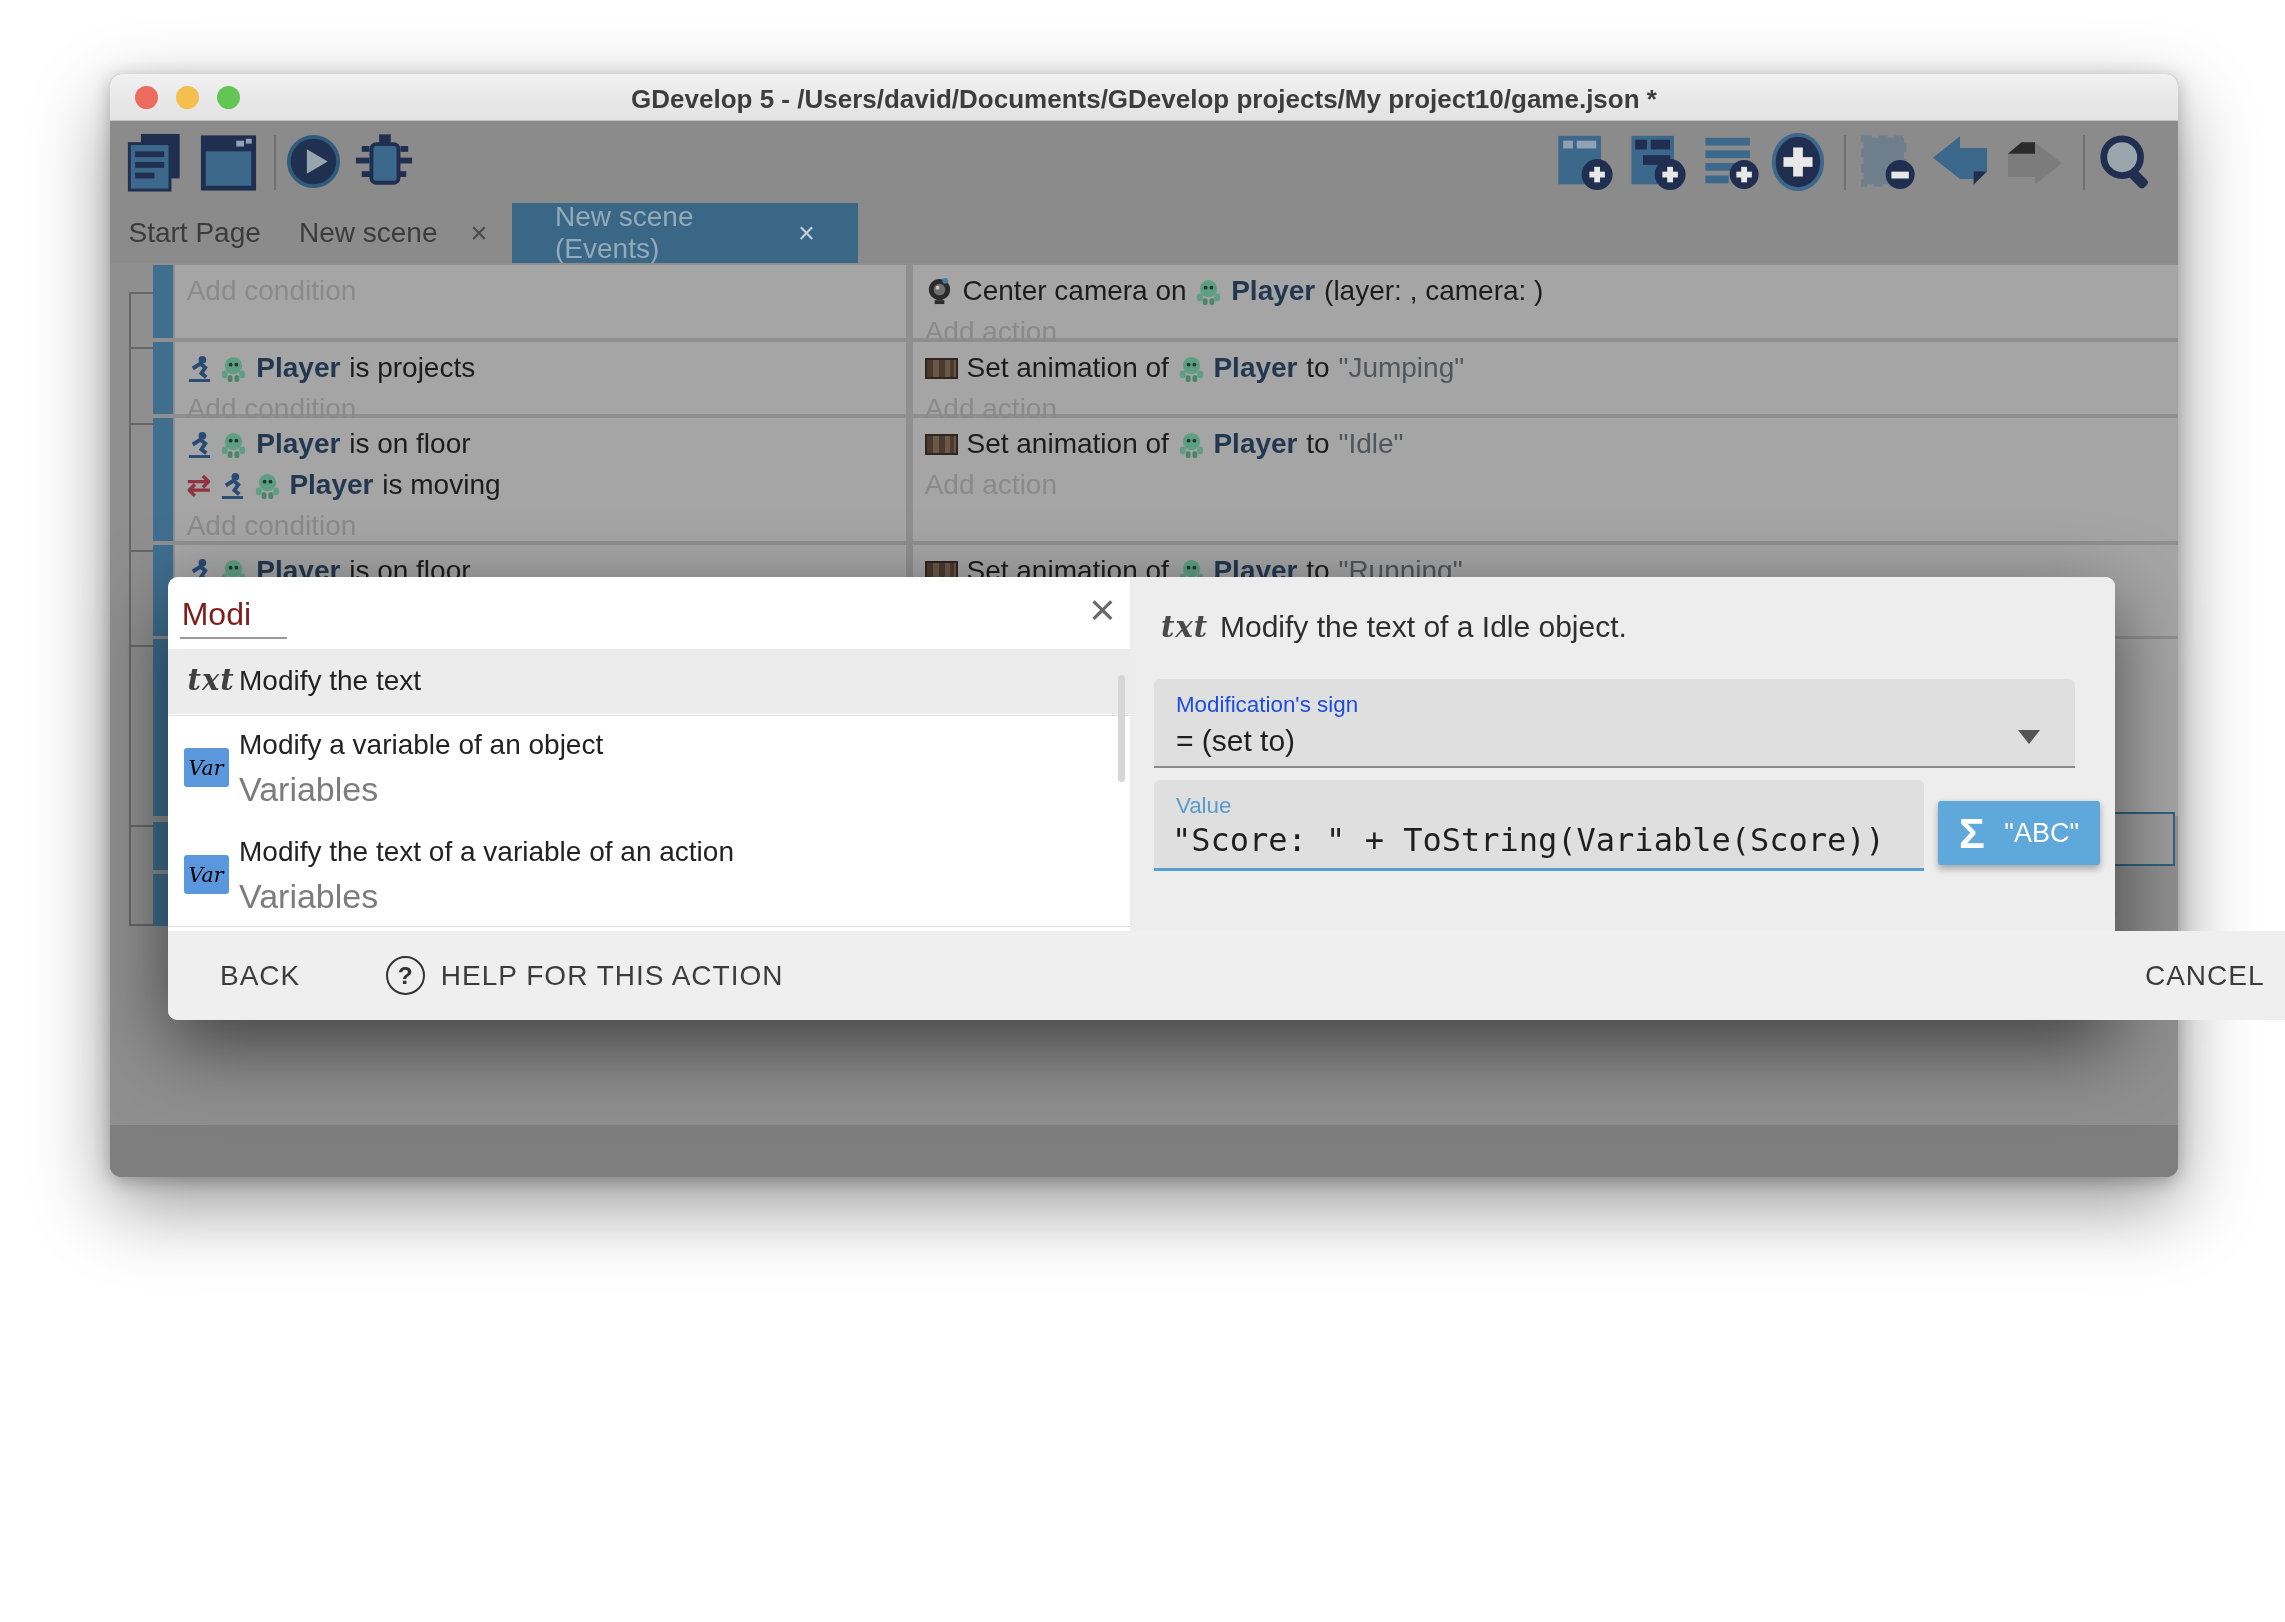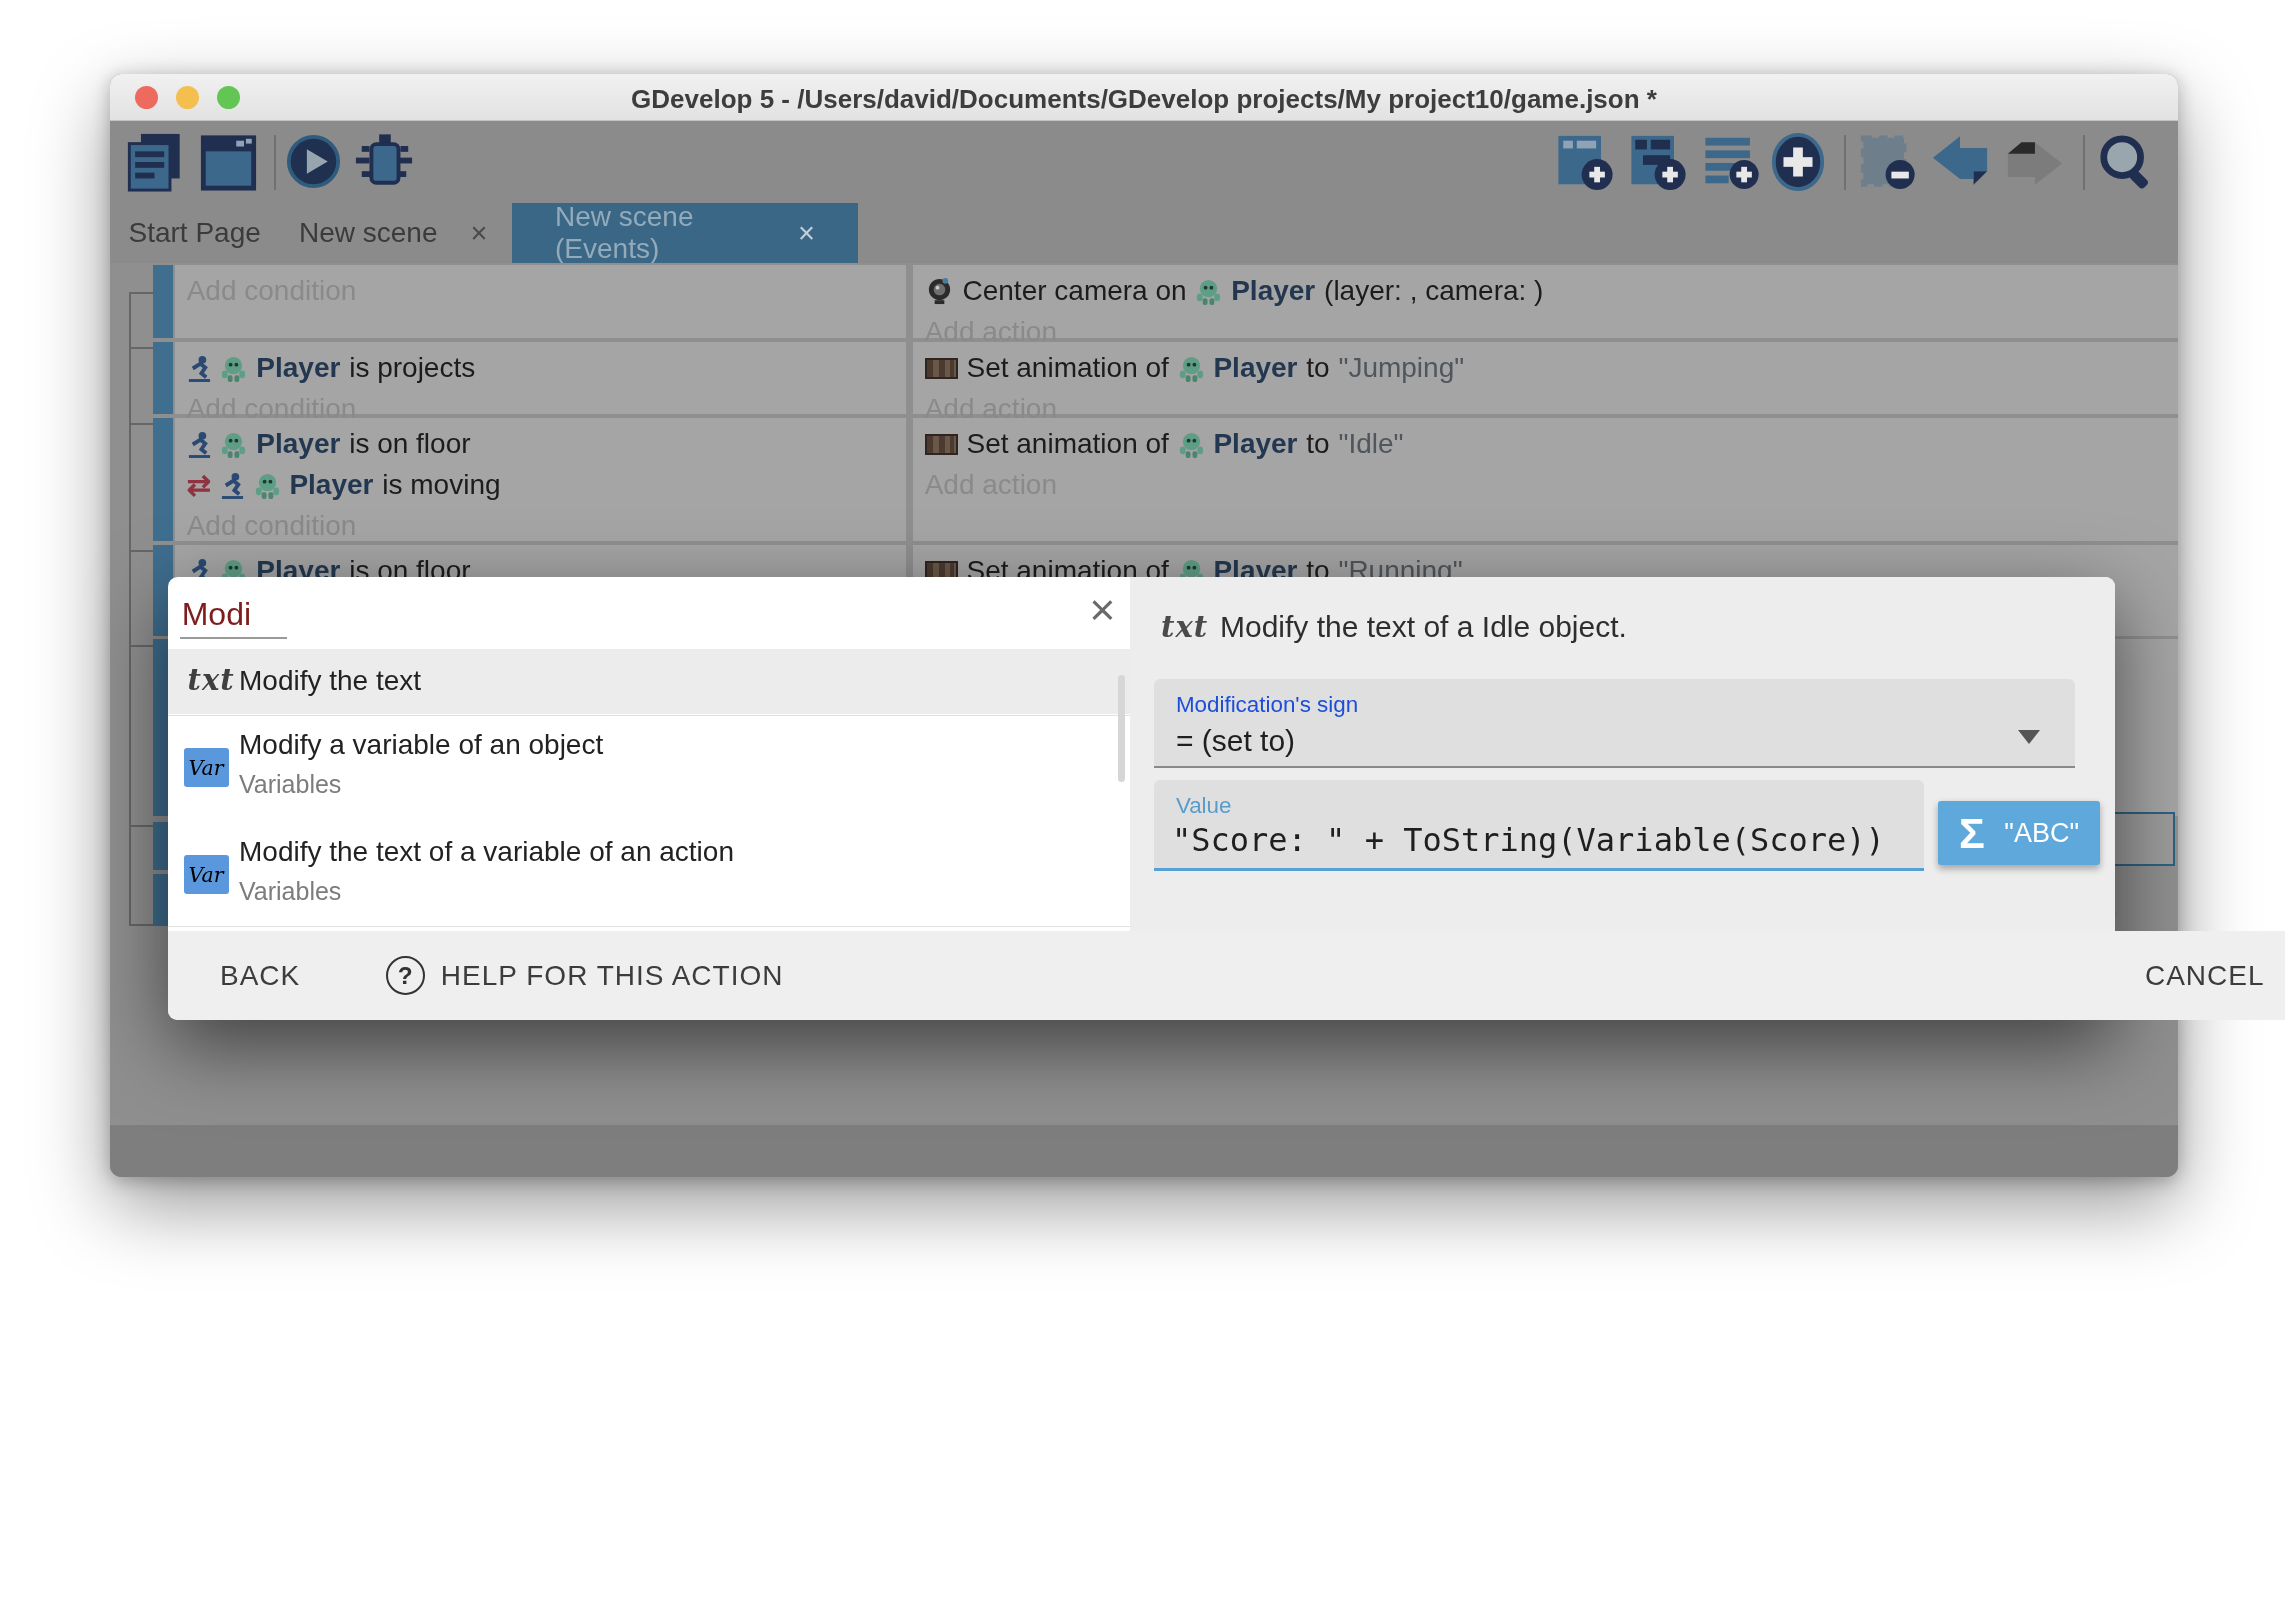--- a/index.html
+++ b/index.html
@@ -45,21 +45,21 @@
   
   .dialog { position:absolute; left:168px; top:577px; width:1947px; height:443px; background:#fff;
             border-radius:9.8px; box-shadow:0 25px 78px rgba(0,0,0,.55); }
   .dlg-search { position:absolute; left:13.7px; top:13.7px; width:878px; height:47px; border:none; outline:none;
                 font-size:32px; color:#7f1d1d; font-family:"Liberation Sans",sans-serif; background:transparent; }
   .dlg-underline { position:absolute; left:11.7px; top:60px; width:107px; height:2px; background:#9a9a9a; }
   .dlg-close { position:absolute; left:907px; top:5.9px; width:55px; height:55px; font-size:45px; color:#6a6a6a;
                display:flex; align-items:center; justify-content:center; font-weight:300; }
   .list-item { position:absolute; left:0; width:962px; }
   .li-label { position:absolute; left:71px; font-size:28px; color:#222; }
-  .li-sub { position:absolute; left:71px; font-size:25px; color:#7c7c7c; }
+  .li-sub { position:absolute; left:71px; font-size:34px; color:#7c7c7c; }
   .txticon { font-family:"DejaVu Serif", serif; font-style:italic; font-weight:bold; color:#3f3f3f; font-size:29px; letter-spacing:1px; }
   .varicon { width:45px; height:39px; background:#5b97dd; border-radius:3px; color:#000000; display:flex; align-items:center; justify-content:center;
              font-family:"DejaVu Serif", serif; font-style:italic; font-size:20.5px; }
   .divline { position:absolute; left:0; width:962px; height:1px; background:#e0e0e0; }
   .scrollthumb { position:absolute; left:950px; top:98px; width:6.8px; height:107px; background:#d6d6d6; border-radius:3.9px; }
 
   .rpanel { position:absolute; left:962px; top:0; width:985px; height:354px; background:#ededed; border-radius:0 9.8px 0 0; }
   .field { position:absolute; background:#dfdfdf; border-radius:5.9px 5.9px 0 0; }
   .field .flabel { position:absolute; left:21.5px; top:12.7px; font-size:22.4px; color:#1d4ed8; }
   .field .fvalue { position:absolute; left:21.5px; top:45px; font-size:30px; color:#1f1f1f; }

